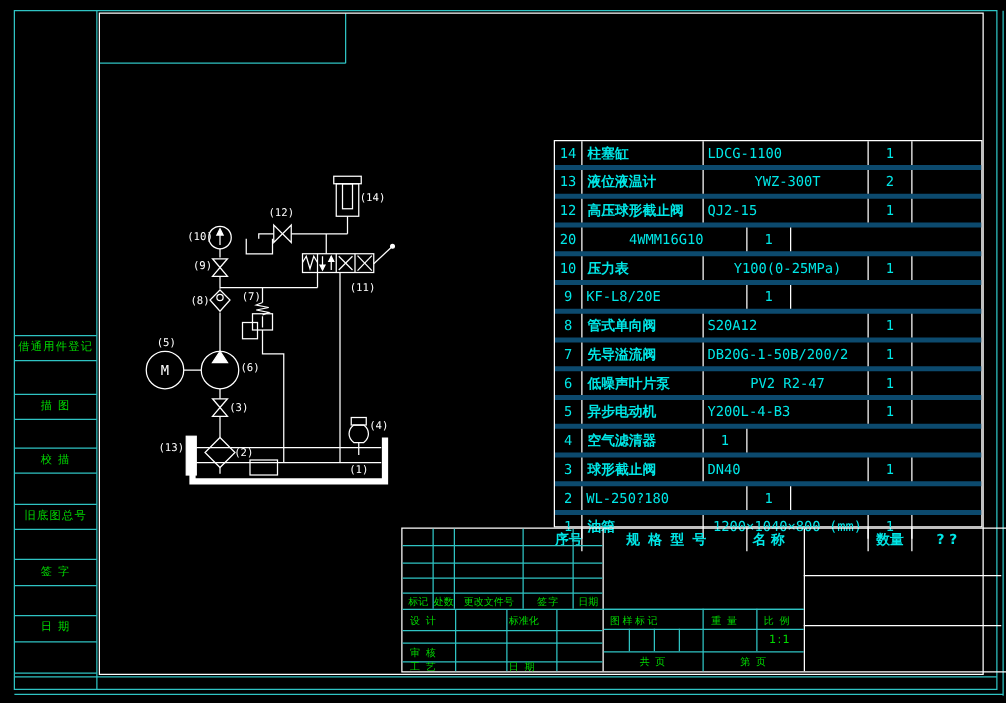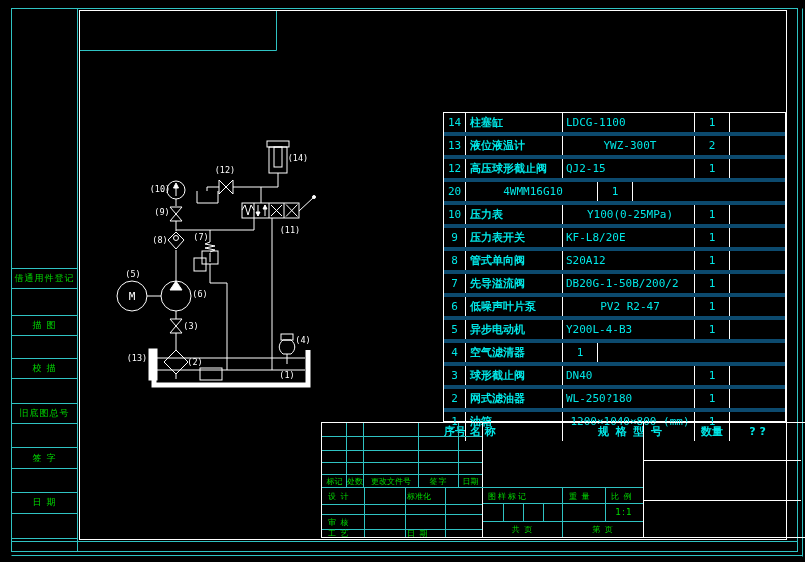--- a/index.html
+++ b/index.html
@@ -206,21 +206,20 @@
         </div>
         <div class="pt-row">
           <div class="pt-cell pt-no">10</div>
           <div class="pt-cell pt-name">压力表</div>
           <div class="pt-cell pt-spec b">Y100(0-25MPa)</div>
           <div class="pt-cell pt-qty">1</div>
           <div class="pt-cell pt-remark"></div>
         </div>
         <div class="pt-row">
           <div class="pt-cell pt-no">9</div>
-          <div class="pt-cell pt-name">压力表开关</div>
           <div class="pt-cell pt-spec">KF-L8/20E</div>
           <div class="pt-cell pt-qty">1</div>
           <div class="pt-cell pt-remark"></div>
         </div>
         <div class="pt-row">
           <div class="pt-cell pt-no">8</div>
           <div class="pt-cell pt-name">管式单向阀</div>
           <div class="pt-cell pt-spec">S20A12</div>
           <div class="pt-cell pt-qty">1</div>
           <div class="pt-cell pt-remark"></div>
@@ -254,37 +253,36 @@
         </div>
         <div class="pt-row">
           <div class="pt-cell pt-no">3</div>
           <div class="pt-cell pt-name">球形截止阀</div>
           <div class="pt-cell pt-spec">DN40</div>
           <div class="pt-cell pt-qty">1</div>
           <div class="pt-cell pt-remark"></div>
         </div>
         <div class="pt-row">
           <div class="pt-cell pt-no">2</div>
-          <div class="pt-cell pt-name">网式滤油器</div>
           <div class="pt-cell pt-spec">WL-250?180</div>
           <div class="pt-cell pt-qty">1</div>
           <div class="pt-cell pt-remark"></div>
         </div>
         <div class="pt-row">
           <div class="pt-cell pt-no">1</div>
           <div class="pt-cell pt-name">油箱</div>
           <div class="pt-cell pt-spec b">1200×1040×800 (mm)</div>
           <div class="pt-cell pt-qty">1</div>
           <div class="pt-cell pt-remark"></div>
         </div>
       </div>
     <div class="pt-row hdr" style="flex:1.05;border-bottom:none;align-items:center;">
       <div class="pt-cell pt-no">序号</div>
+      <div class="pt-cell pt-spec" style="text-align:center;">规 格 型 号</div>
       <div class="pt-cell pt-name">名  称</div>
-      <div class="pt-cell pt-spec" style="text-align:center;">规 格 型 号</div>
       <div class="pt-cell pt-qty">数量</div>
       <div class="pt-cell pt-remark">?  ?</div>
     </div>
   </div>
 
   <div id="tblock">
 
     <div class="tb-wline" style="left:160px;top:0;width:1px;height:114px"></div>
     <div class="tb-wline" style="left:321px;top:0;width:1px;height:114px"></div>
     <div class="tb-wline" style="left:321px;top:37px;width:158px;height:1px"></div>

